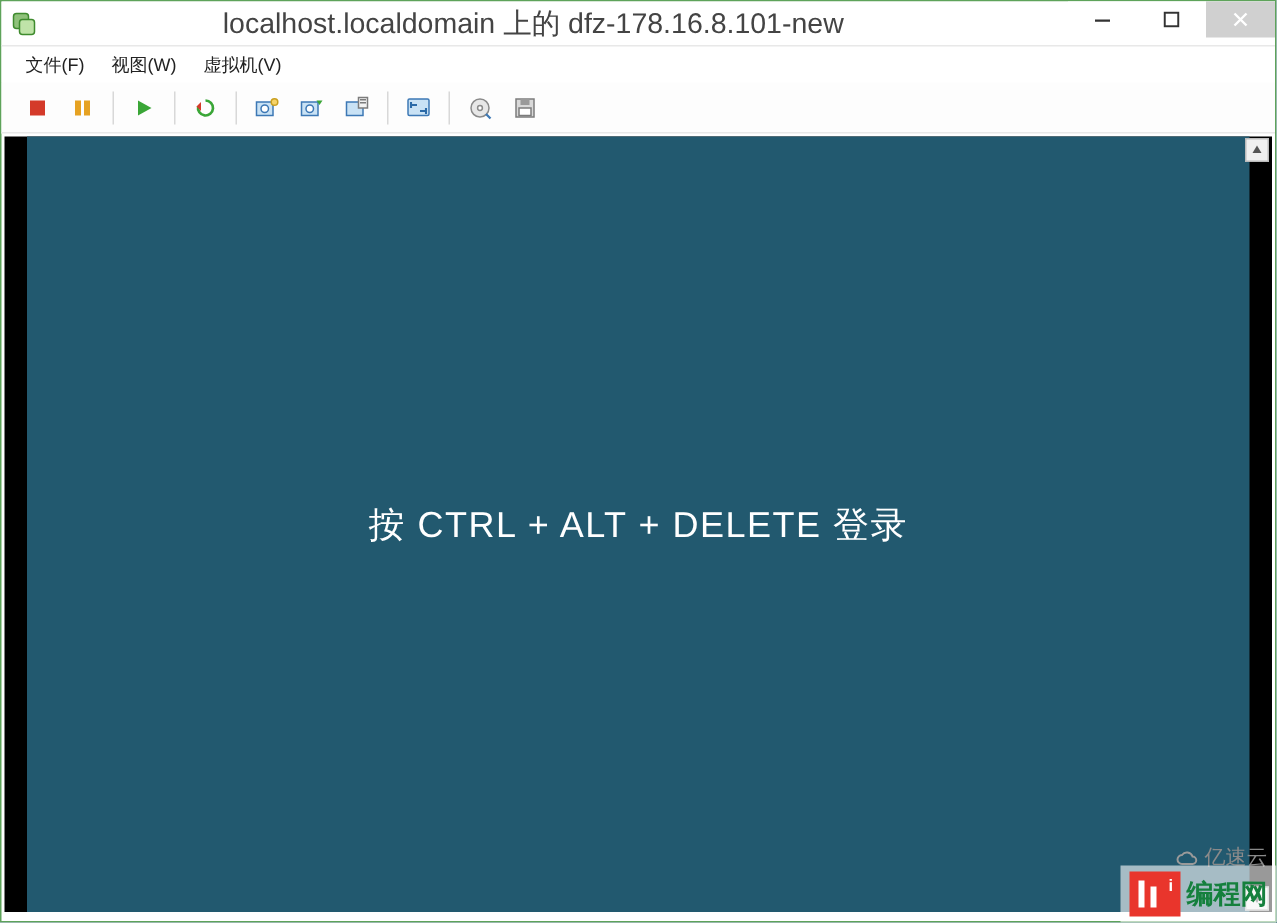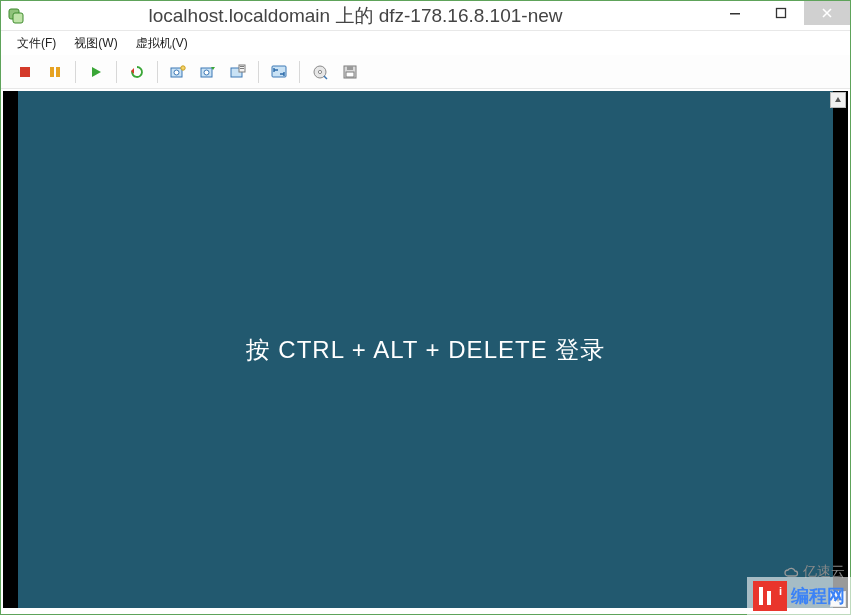--- a/index.html
+++ b/index.html
@@ -100,21 +100,21 @@
       background: rgba(255,255,255,0.6);
     }
     .brand-logo {
       width: 34px; height: 30px; background: #e9352c;
       color: #fff; display: flex; align-items: center; justify-content: center;
       font-size: 14px; font-weight: bold;
       position: relative;
     }
     .brand-logo::before { content: ""; position: absolute; left: 6px; top: 6px; width: 4px; height: 18px; background: #fff; }
     .brand-logo::after { content: ""; position: absolute; left: 14px; top: 10px; width: 4px; height: 14px; background: #fff; }
-    .brand-text { color: #3b82f6; }
+    .brand-text { color: #15803d; }
     .brand-sub {
       position: absolute; right: 6px; bottom: 34px;
       color: #8a8a8a; font-size: 14px; font-weight: 500;
       display: flex; align-items: center; gap: 4px; font-family: Liberation Mono, monospace;
     }
     
     svg { display: block; }
   </style>
 </head>
 <body>

